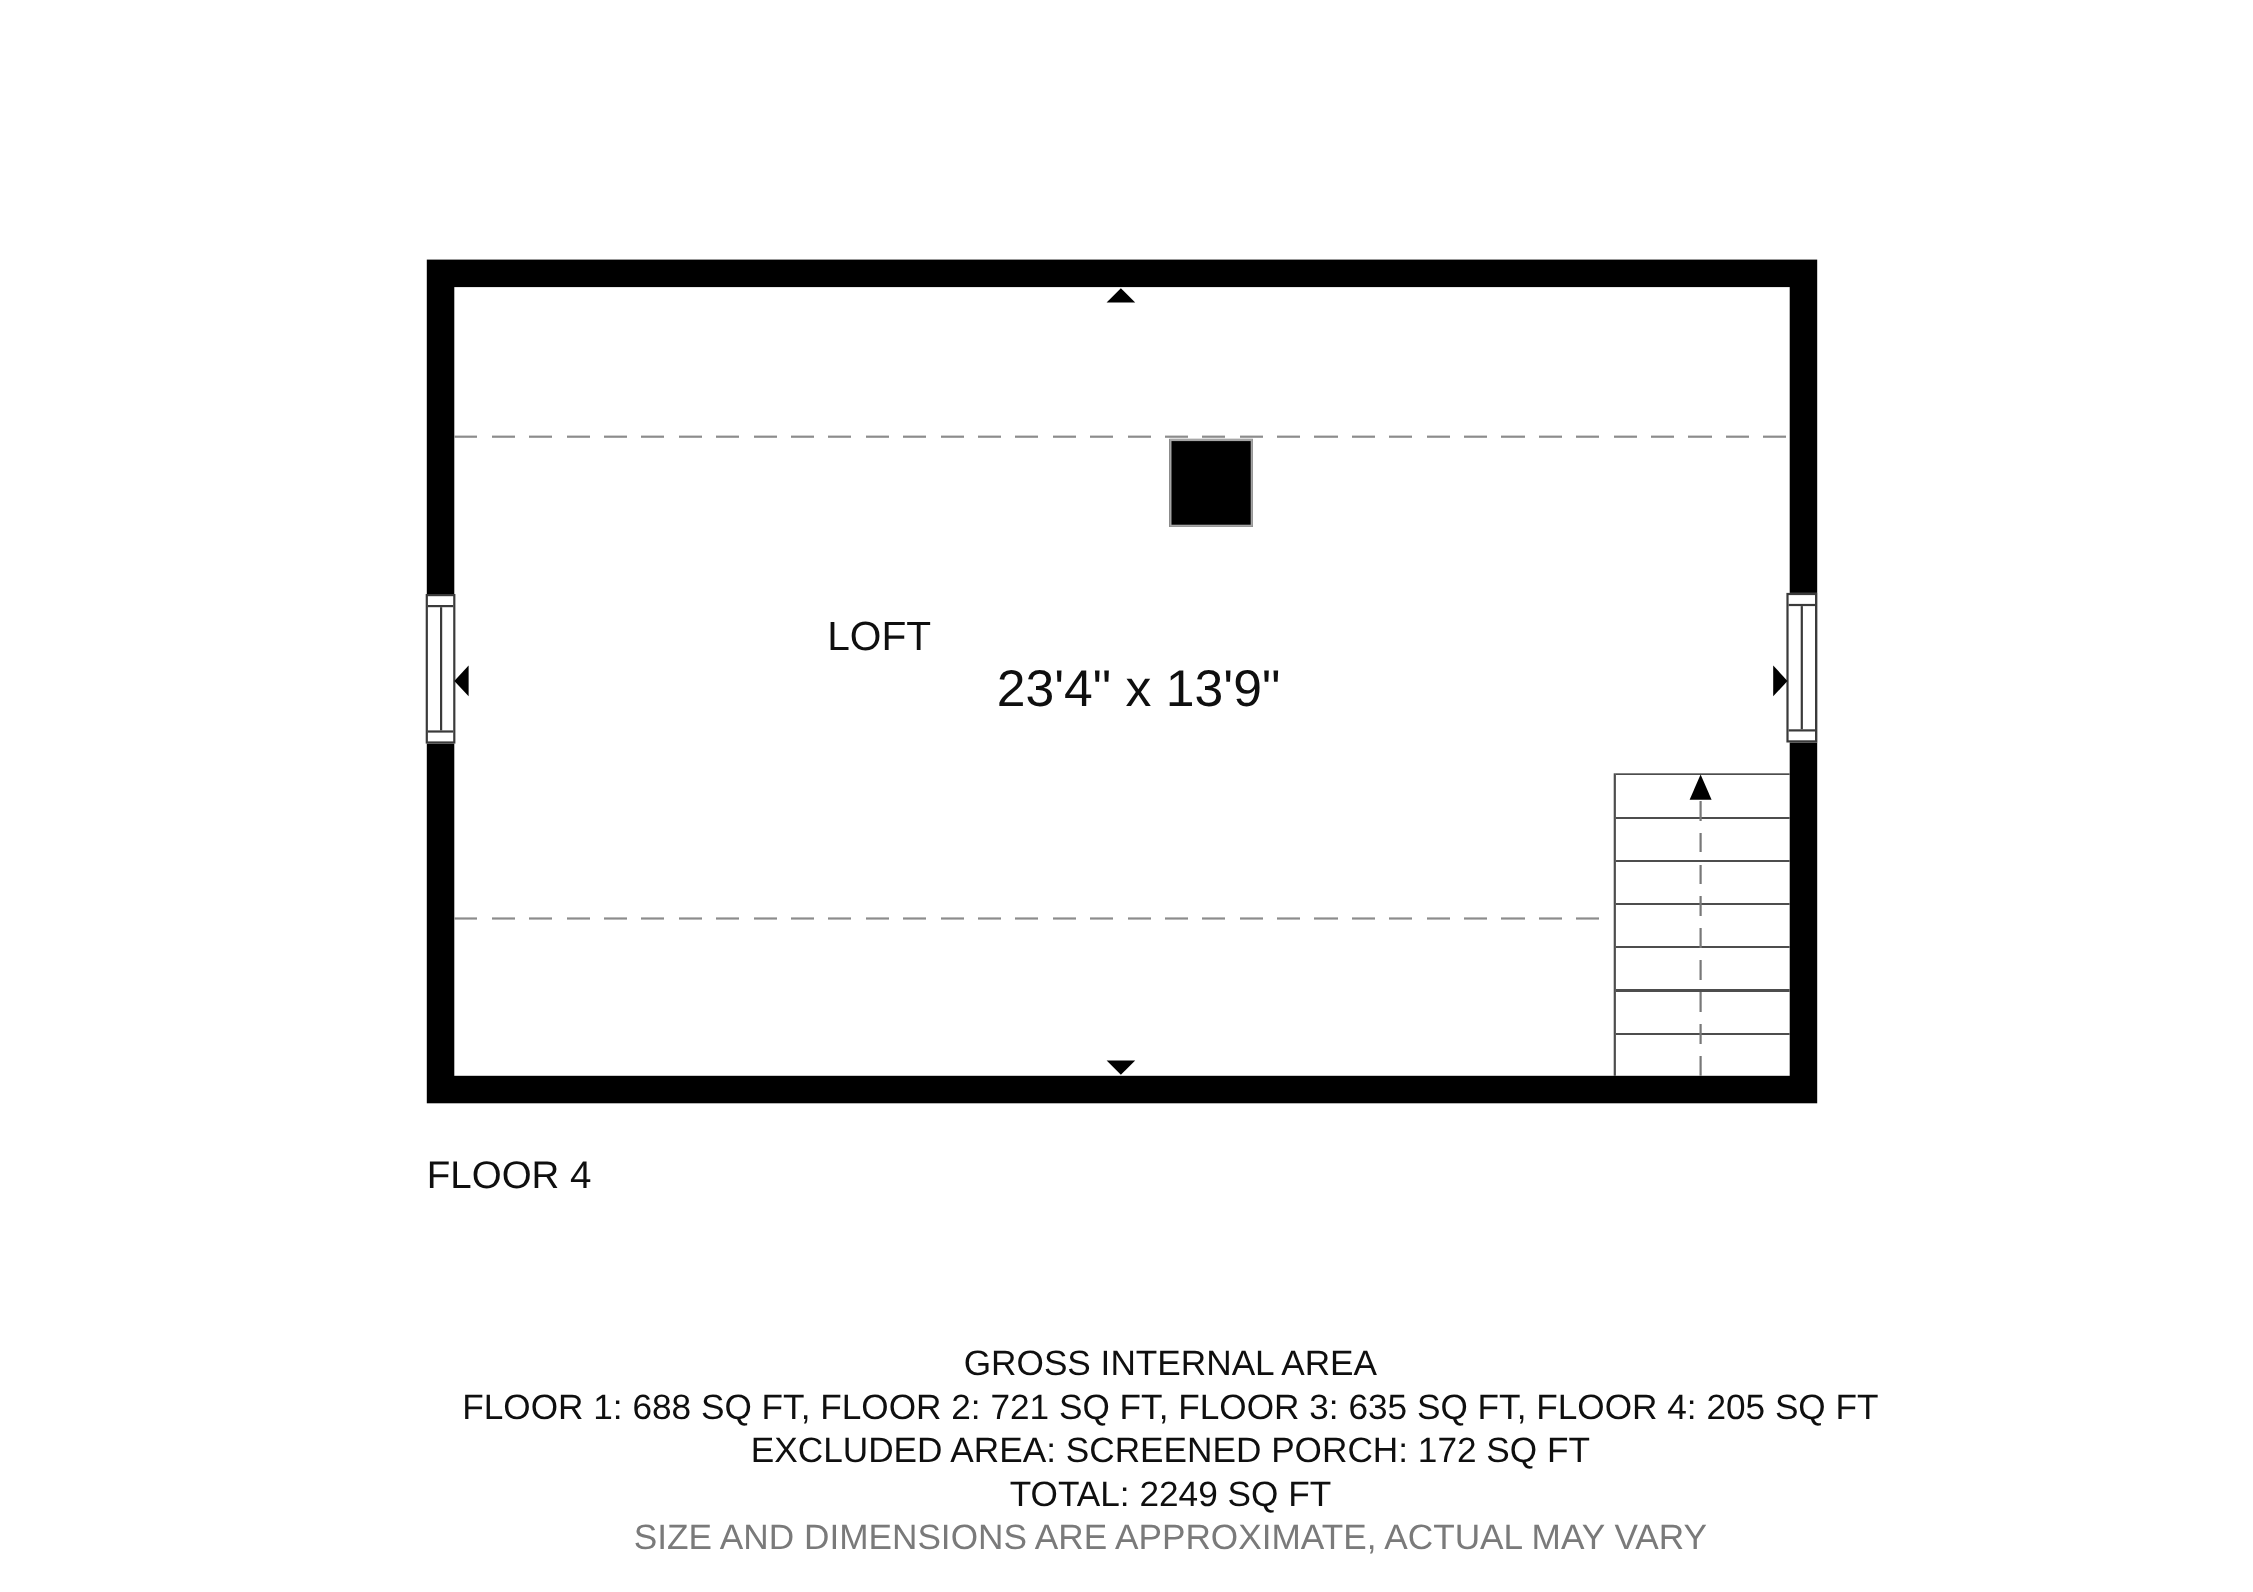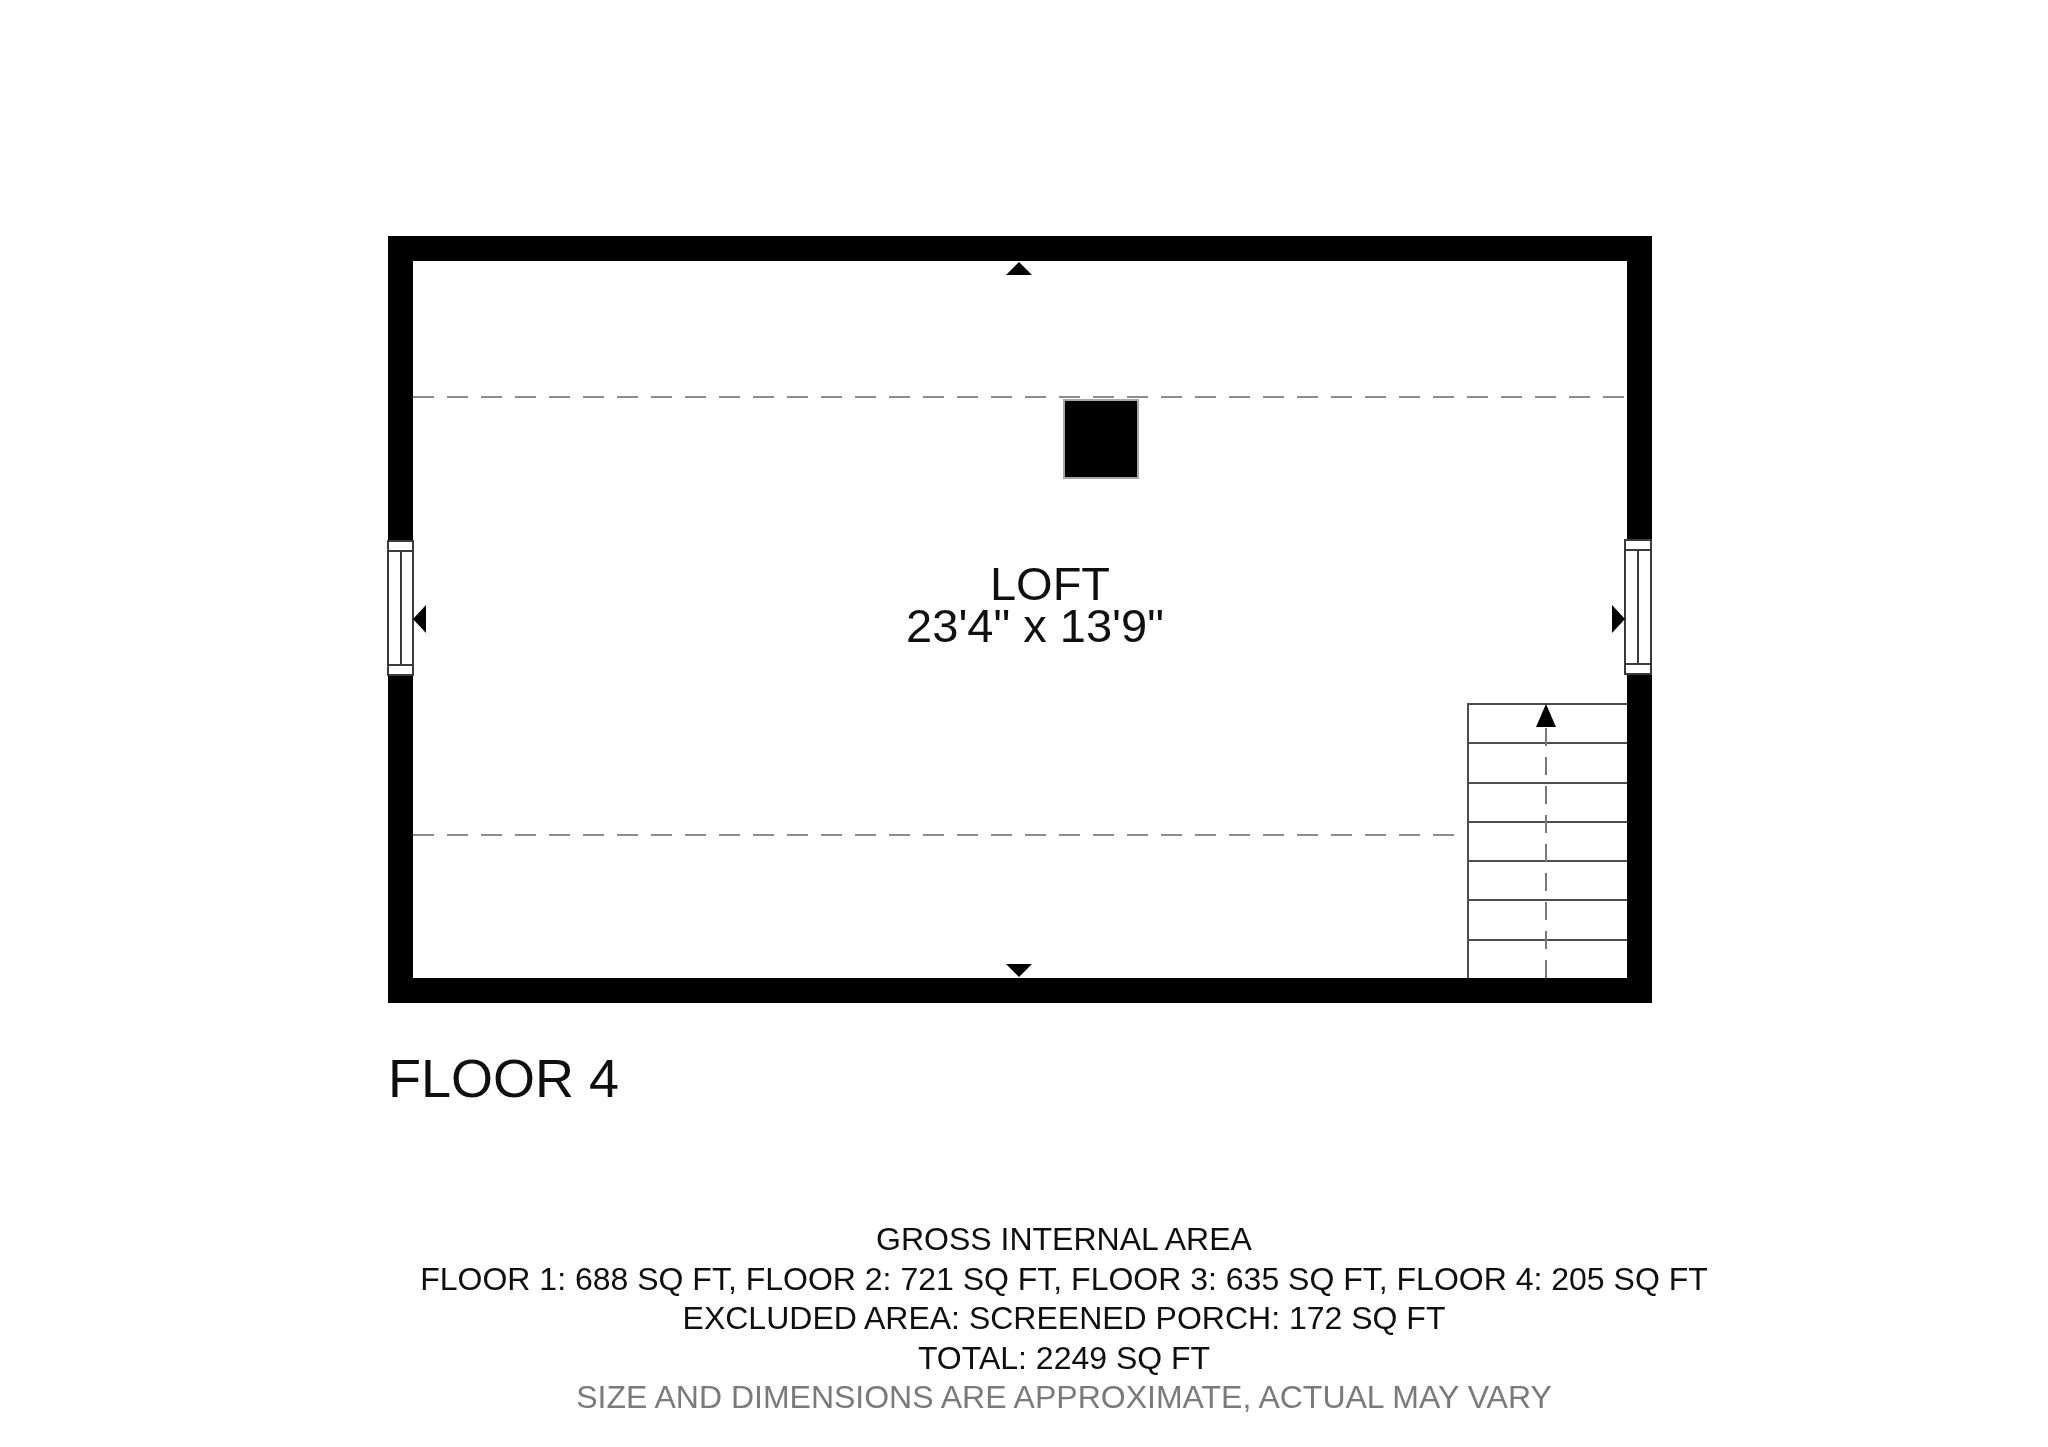--- a/index.html
+++ b/index.html
@@ -97,36 +97,35 @@
   }
   .stairs-arrow {
     left: 1536px; top: 704px;
     border-left: 10px solid transparent;
     border-right: 10px solid transparent;
     border-bottom: 23px solid #000000;
   }
 
   
   .room-name {
-    left: 800px; top: 560px; width: 500px;
-    text-align: center;
-    font-size: 47px; line-height: 1;
+    left: 752px; top: 560px; width: 500px;
+    font-size: 37px; line-height: 1;
     color: #0f0f0f;
     white-space: nowrap;
   }
   .room-dims {
     left: 785px; top: 602px; width: 500px;
     text-align: center;
     font-size: 47px; line-height: 1;
     color: #0f0f0f;
     white-space: nowrap;
   }
   .floor-label {
     left: 388px; top: 1051px;
-    font-size: 54px; line-height: 1;
+    font-size: 35px; line-height: 1;
     color: #0f0f0f;
     white-space: nowrap;
   }
   .footer {
     left: 0; top: 1220px; width: 2048px;
     transform: translateX(40px);
     text-align: center;
     font-size: 32px; line-height: 39.6px;
     color: #0f0f0f;
   }

